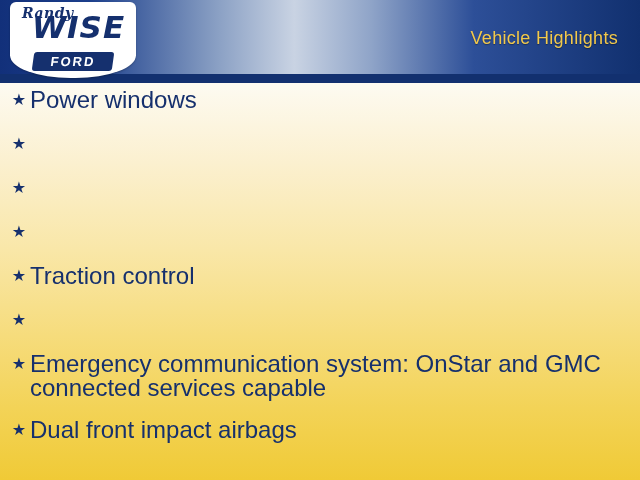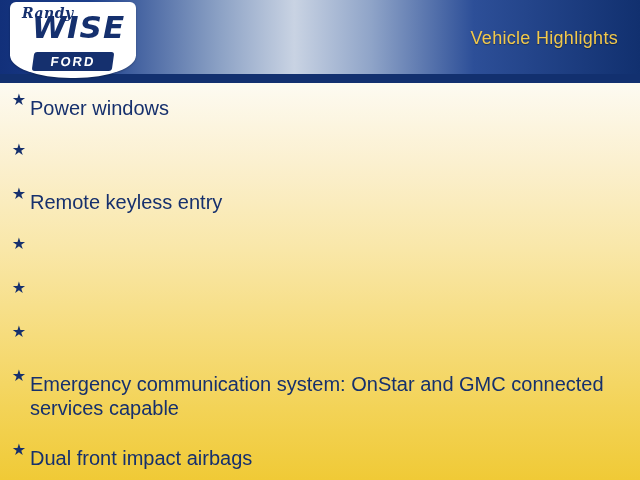--- a/index.html
+++ b/index.html
@@ -143,24 +143,23 @@
     flex: 0 0 auto;
     width: 22px;
     text-align: center;
     color: #16306d;
     font-size: 16px;
     line-height: 28px;
   }
   .item-text {
     flex: 1 1 auto;
     color: #16306d;
-    font-size: 20px;
+    font-size: 24px;
     line-height: 24px;
     padding-top: 2px;
-    margin-top: 8px;
   }
 </style>
 </head>
 <body>
 
 <div class="slide">
 
   <div class="header">
     <div class="header-band-bottom"></div>
     <div class="header-title">Vehicle Highlights</div>
@@ -179,29 +178,29 @@
       <span class="bullet">★</span>
       <span class="item-text">Power windows</span>
     </div>
 
     <div class="item">
       <span class="bullet">★</span>
     </div>
 
     <div class="item">
       <span class="bullet">★</span>
-      <span class="item-text">Remote keyless entry</span>
-    </div>
-
-    <div class="item">
-      <span class="bullet">★</span>
-    </div>
-
-    <div class="item">
-      <span class="bullet">★</span>
+    </div>
+
+    <div class="item">
+      <span class="bullet">★</span>
+    </div>
+
+    <div class="item">
+      <span class="bullet">★</span>
+      <span class="item-text">Traction control</span>
     </div>
 
     <div class="item">
       <span class="bullet">★</span>
     </div>
 
     <div class="item">
       <span class="bullet">★</span>
       <span class="item-text">Emergency communication system: OnStar and GMC connected services capable</span>
     </div>

